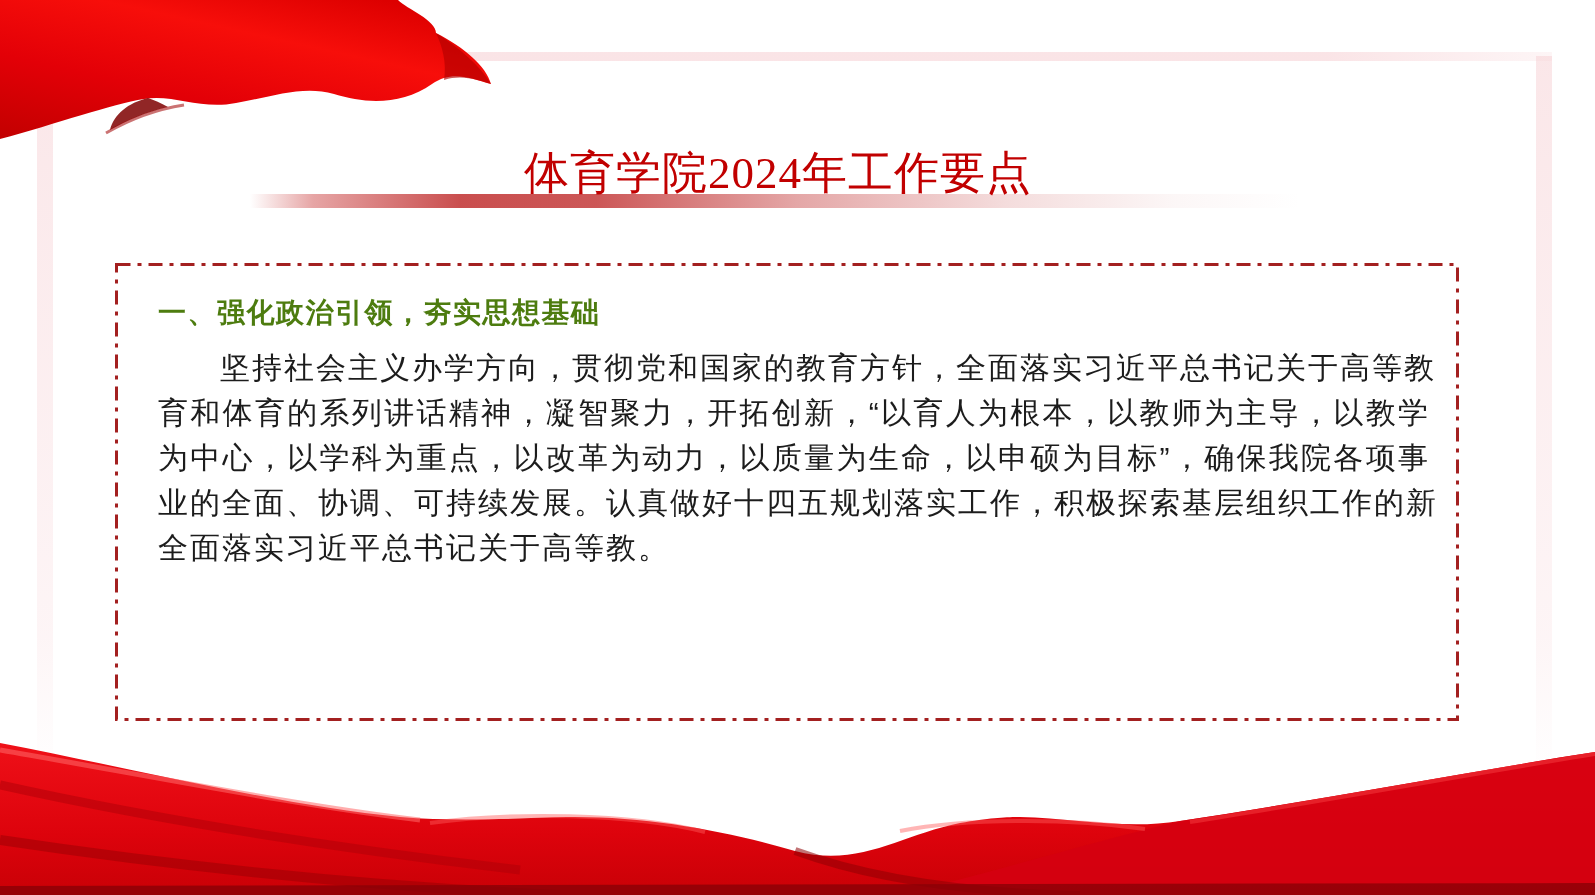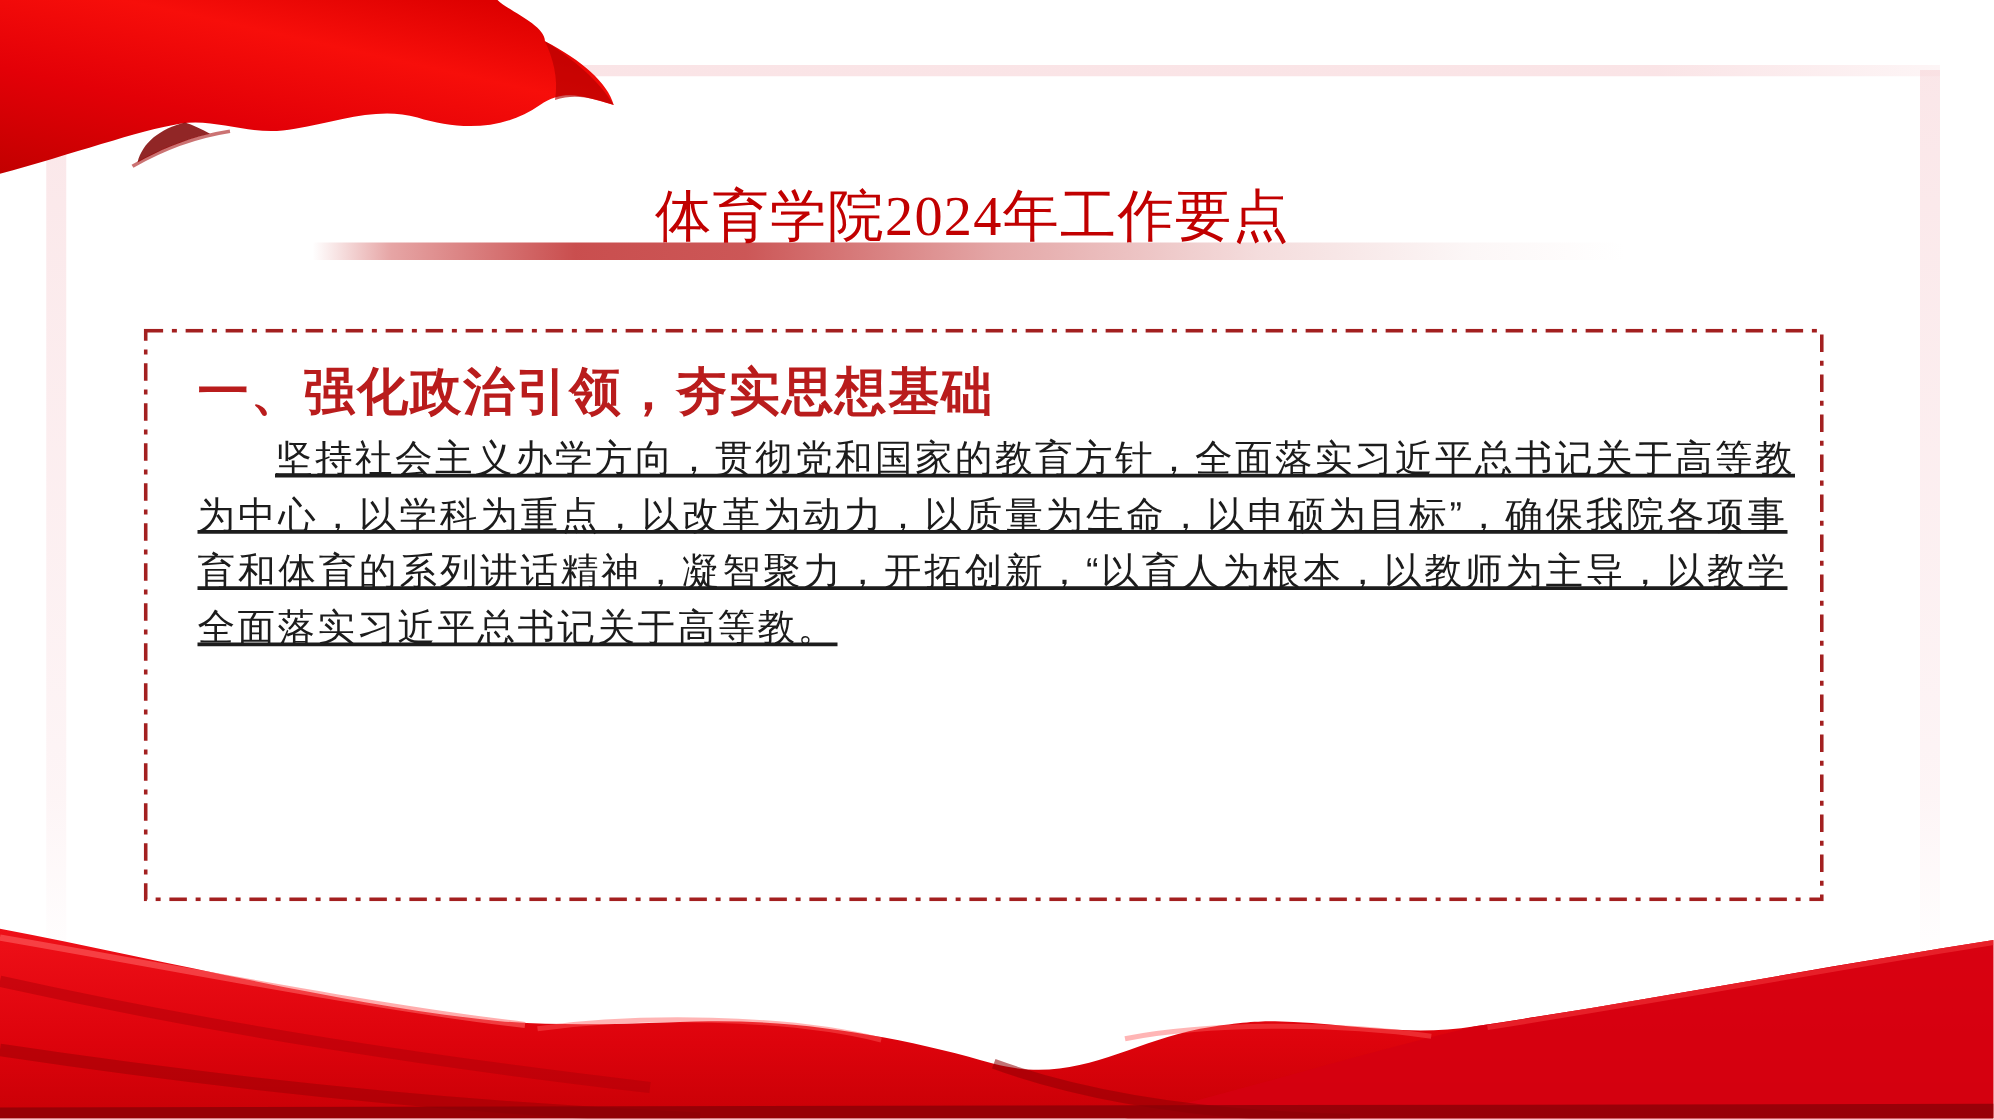--- a/index.html
+++ b/index.html
@@ -41,27 +41,27 @@
       rgba(234,196,196,0.14) 88%,
       rgba(242,218,218,0) 100%);
   }
 
   
   .content-box { position:absolute; left:115px; top:263px; width:1344px; height:458px; z-index:5; }
   .content-box svg.border { position:absolute; left:0; top:0; }
   .box-inner { position:absolute; left:43px; top:30px; width:1272px; }
 
   .section-heading {
-    font-size:41px; font-weight:bold; color:#b91c1c;
+    font-size:28px; font-weight:bold; color:#4d7c0f;
     letter-spacing:1.5px; line-height:40px; white-space:nowrap;
   }
   .section-paragraph { margin-top:12px; font-size:30px; color:#1c1c1c; letter-spacing:2px; }
   .pline {
     height:45px; line-height:45px; white-space:nowrap;
-    text-align:justify; text-align-last:justify; text-justify:inter-character;text-decoration:underline;
+    text-align:justify; text-align-last:justify; text-justify:inter-character;
   }
   .pline.first { text-indent:62px; }
   .pline.last  { text-align-last:left; }
 
   
   .flag  { position:absolute; left:0; top:0; z-index:6; }
   .wave  { position:absolute; left:0; bottom:0; z-index:7; }
 </style>
 </head>
 <body>
@@ -94,22 +94,23 @@
   </svg>
 
   <div class="content-box">
     <svg class="border" width="1344" height="458" viewBox="0 0 1344 458">
       <rect x="1.5" y="1.5" width="1341" height="455" fill="none" stroke="#a32020" stroke-width="3" stroke-dasharray="14 7 4 7"></rect>
     </svg>
     <div class="box-inner">
       <div class="section-heading">一、强化政治引领，夯实思想基础</div>
       <div class="section-paragraph">
         <div class="pline first">坚持社会主义办学方向，贯彻党和国家的教育方针，全面落实习近平总书记关于高等教</div>
+        <div class="pline">育和体育的系列讲话精神，凝智聚力，开拓创新，“以育人为根本，以教师为主导，以教学</div>
         <div class="pline">为中心，以学科为重点，以改革为动力，以质量为生命，以申硕为目标”，确保我院各项事</div>
-        <div class="pline">育和体育的系列讲话精神，凝智聚力，开拓创新，“以育人为根本，以教师为主导，以教学</div>
+        <div class="pline">业的全面、协调、可持续发展。认真做好十四五规划落实工作，积极探索基层组织工作的新</div>
         <div class="pline last">全面落实习近平总书记关于高等教。</div>
       </div>
     </div>
   </div>
 
   <svg class="wave" width="1595" height="205" viewBox="0 0 1595 205" preserveAspectRatio="none">
     <defs>
       <linearGradient id="wg" x1="0" y1="0" x2="0" y2="1">
         <stop offset="0%" stop-color="#ef1018"></stop>
         <stop offset="60%" stop-color="#dd030c"></stop>

